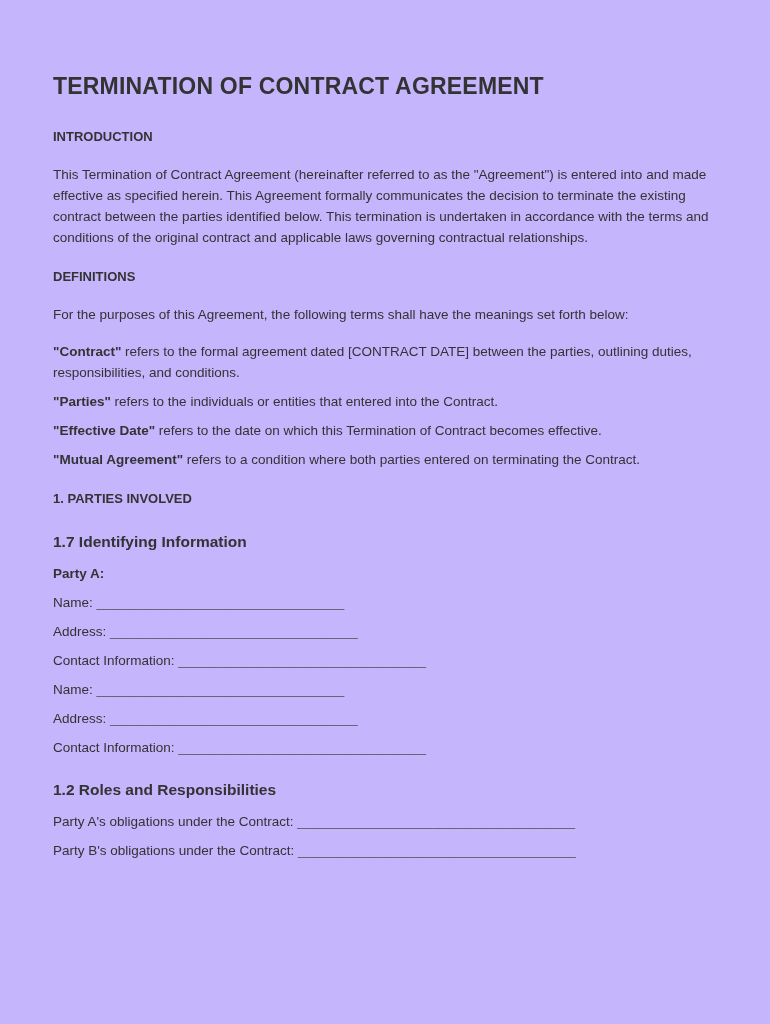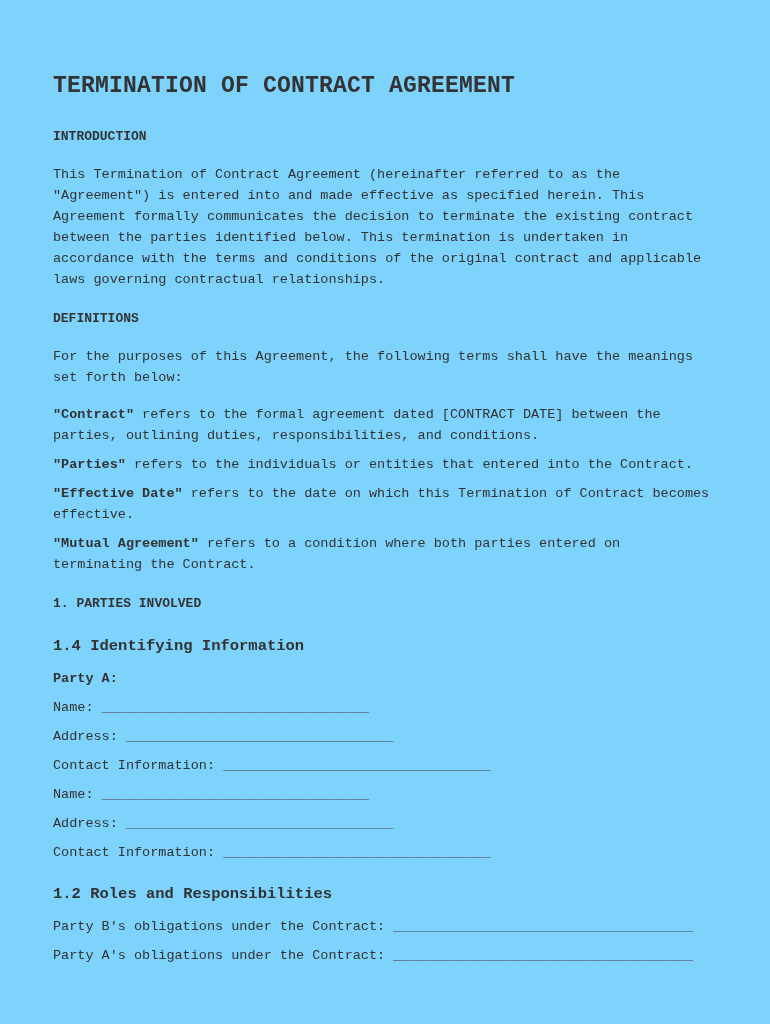--- a/index.html
+++ b/index.html
@@ -5,25 +5,25 @@
   html, body {
     margin: 0;
     padding: 0;
     background: #ffffff;
   }
   .page {
     position: relative;
     width: 770px;
     height: 1024px;
     box-sizing: border-box;
-    background: #7dd3fc;
+    background: #c4b5fd;
     padding: 73px 57px 8px 53px;
     overflow: hidden;
     color: #333333;
-    font-family: Liberation Mono, monospace;
+    font-family: Liberation Sans, sans-serif;
     font-size: 13.5px;
     line-height: 21px;
   }
   h1, h2, h3, p { margin: 0; padding: 0; }
   h1.doc-title {
     font-size: 23px;
     line-height: 26px;
     font-weight: bold;
     color: #333333;
     margin: 0 0 27px 0;
@@ -67,29 +67,29 @@
   <h2 class="section-heading">DEFINITIONS</h2>
   <p class="body-text">For the purposes of this Agreement, the following terms shall have the meanings set forth below:</p>
 
   <p class="def"><strong>"Contract"</strong><span> refers to the formal agreement dated [CONTRACT DATE] between the parties, outlining duties, responsibilities, and conditions.</span></p>
   <p class="def"><strong>"Parties"</strong><span> refers to the individuals or entities that entered into the Contract.</span></p>
   <p class="def"><strong>"Effective Date"</strong><span> refers to the date on which this Termination of Contract becomes effective.</span></p>
   <p class="def"><strong>"Mutual Agreement"</strong><span> refers to a condition where both parties entered on terminating the Contract.</span></p>
 
   <h2 class="section-heading">1. PARTIES INVOLVED</h2>
 
-  <h3 class="subsection-heading">1.4 Identifying Information</h3>
+  <h3 class="subsection-heading">1.7 Identifying Information</h3>
 
   <p class="party"><strong>Party A:</strong></p>
   <p class="field"><span>Name:</span> <span class="blank">_________________________________</span></p>
   <p class="field"><span>Address:</span> <span class="blank">_________________________________</span></p>
   <p class="field"><span>Contact Information:</span> <span class="blank">_________________________________</span></p>
 
   <p class="field"><span>Name:</span> <span class="blank">_________________________________</span></p>
   <p class="field"><span>Address:</span> <span class="blank">_________________________________</span></p>
   <p class="field"><span>Contact Information:</span> <span class="blank">_________________________________</span></p>
 
   <h3 class="subsection-heading">1.2 Roles and Responsibilities</h3>
 
+  <p class="field"><span>Party A's obligations under the Contract:</span> <span class="blank">_____________________________________</span></p>
   <p class="field"><span>Party B's obligations under the Contract:</span> <span class="blank">_____________________________________</span></p>
-  <p class="field"><span>Party A's obligations under the Contract:</span> <span class="blank">_____________________________________</span></p>
 
 </div>
 
 </body></html>

